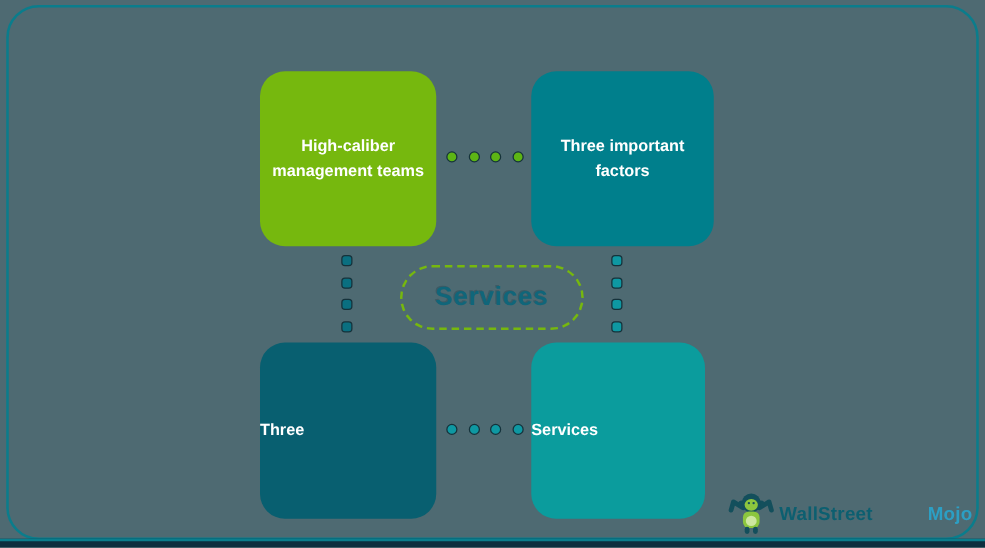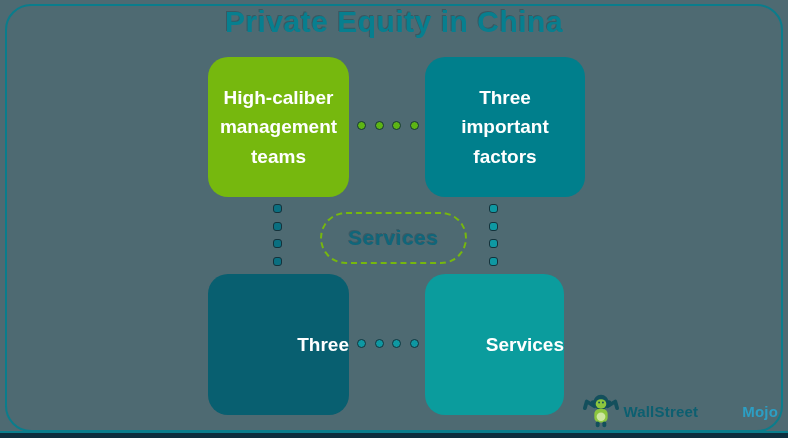--- a/index.html
+++ b/index.html
@@ -14,26 +14,26 @@
   .bottom-bar{
     position:absolute;left:0;right:0;bottom:0;height:5px;
     background:#0d2e3e;border-top:2px solid #0a7d8c;
   }
   .title{
     position:absolute;top:5px;left:0;right:0;text-align:center;
     font-size:30px;font-weight:bold;color:#077f8f;letter-spacing:.5px;
     text-shadow:-1px -1px 0 rgba(13,45,58,.30);
   }
   .box{
-    position:absolute;display:flex;align-items:center;justify-content:flex-end;
-    text-align:center;color:#ffffff;font-weight:bold;font-size:19px;
+    position:absolute;display:flex;align-items:center;justify-content:flex-start;
+    text-align:center;color:#ffffff;font-weight:bold;font-size:13px;
     line-height:1.55;border-radius:20px;box-sizing:border-box;
   }
   .box-tl{left:208px;top:57px;width:141px;height:140px;background:#76b80e;padding:0 6px;}
-  .box-tr{left:425px;top:57px;width:160px;height:140px;background:#007f8c;padding:0 18px;}
+  .box-tr{left:425px;top:57px;width:146px;height:140px;background:#007f8c;padding:0 18px;}
   .box-bl{left:208px;top:274px;width:141px;height:141px;background:#085f70;}
   .box-br{left:425px;top:274px;width:139px;height:141px;background:#0b9c9d;}
   .dots{position:absolute;display:flex;}
   .hrow{left:357px;width:62px;top:0;justify-content:space-between;align-items:center;}
   .top-row{top:121px;}
   .bottom-row{top:339px;}
   .vcol{flex-direction:column;height:62px;justify-content:space-between;align-items:center;width:10px;}
   .left-col{left:272px;top:204px;}
   .right-col{left:488px;top:204px;}
   .dot{width:7px;height:7px;border-radius:50%;border:1.5px solid #15323b;box-sizing:content-box;}
@@ -55,21 +55,20 @@
   .brand .b1{color:#0c5f70;text-align:right;}
   .brand .b2{color:#2c9fc4;padding-left:44px;}
 </style>
 </head>
 <body>
 
 <div class="stage">
 
   <div class="frame"></div>
 
-  <div class="title">Private Equity in China</div>
 
   <div class="box box-tl">
     <span>High-caliber management teams</span>
   </div>
 
   <div class="box box-tr">
     <span>Three important factors</span>
   </div>
 
   <div class="box box-bl">

